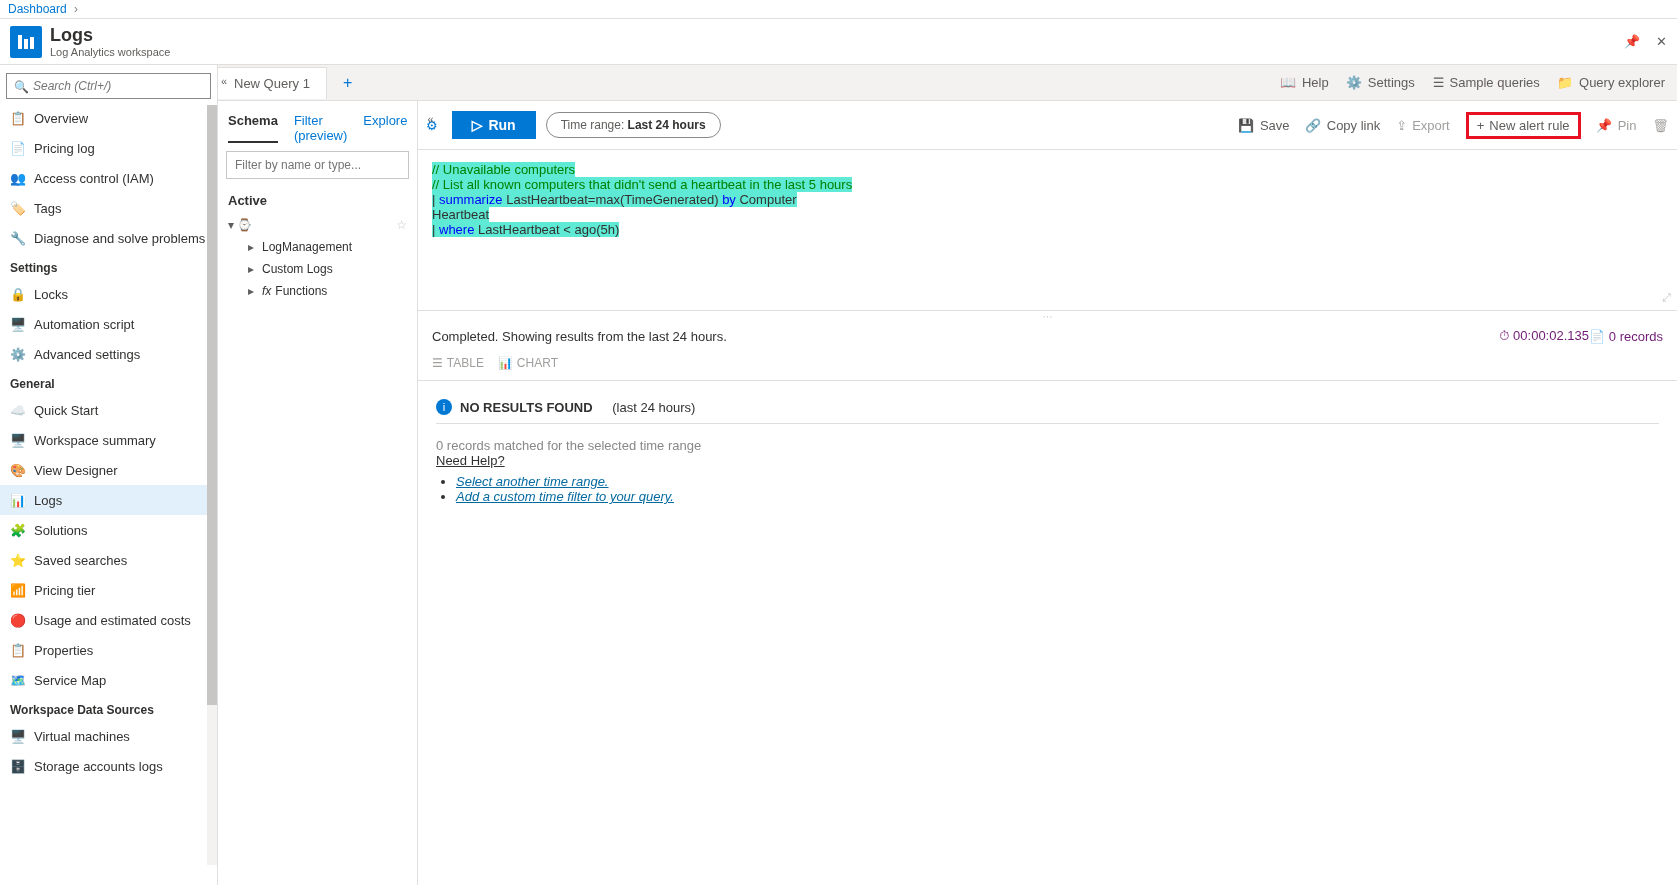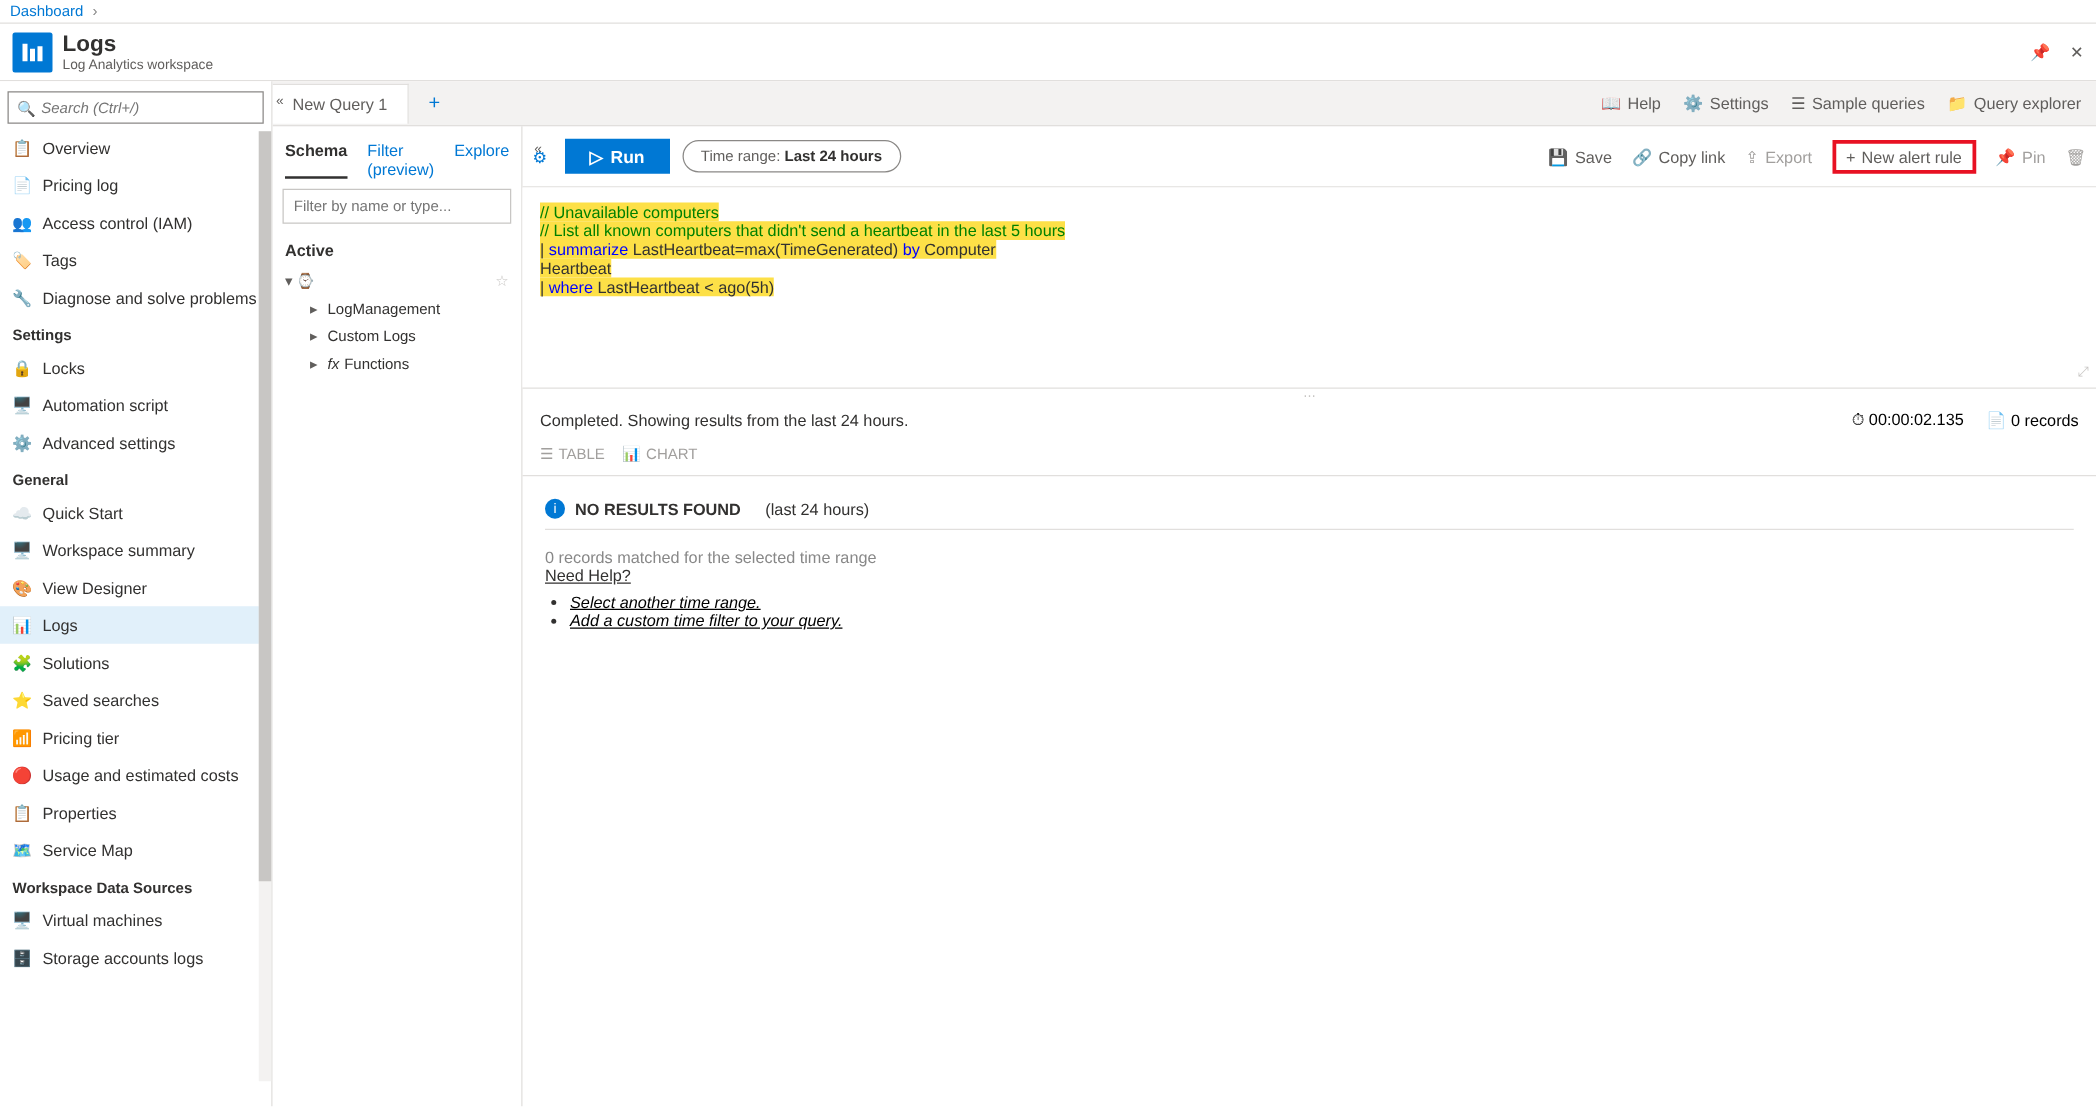--- a/index.html
+++ b/index.html
@@ -54,32 +54,32 @@
 .tree-caret { color: #605e5c; width: 10px; }
 .tree-root { padding: 4px 2px; display: flex; align-items: center; justify-content: space-between; }
 .fav-star { color: #c8c6c4; }
 
 .query-pane { flex: 1; display: flex; flex-direction: column; }
 .editor { font-family: Consolas, monospace; font-size: 13px; padding: 12px 14px; background: #fff; min-height: 160px; position: relative; }
 .editor .ln { white-space: pre; }
 .c-comment { color: #008000; }
 .c-kw { color: #0000ff; }
 .c-by { color: #0000ff; }
-.c-hilite { background: #fde047; }
+.c-hilite { background: #5eead4; }
 .editor-divider { border-top: 1px solid #e1dfdd; height: 10px; position: relative; text-align: center; color: #c8c6c4; font-size: 10px; }
 .results-bar { display: flex; align-items: center; padding: 8px 14px; font-size: 13px; color: #323130; }
-.results-bar .rb-right { margin-left: auto; display: flex; gap: 18px; align-items: center; color: #000000; }
+.results-bar .rb-right { margin-left: auto; display: flex; align-items: center; color: #701a75; }
 .view-switch { display: flex; gap: 14px; padding: 4px 14px 10px; color: #a19f9d; font-size: 12px; border-bottom: 1px solid #e1dfdd; }
 .view-switch .vs { display: flex; align-items: center; gap: 4px; cursor: pointer; }
 .results-body { padding: 18px 18px; font-family: Consolas, monospace; font-size: 13px; }
 .nores-row { display: flex; align-items: center; gap: 8px; padding-bottom: 8px; border-bottom: 1px solid #e1dfdd; margin-bottom: 14px; }
 .info-badge { width: 16px; height: 16px; border-radius: 50%; background: #0078d4; color: #fff; font-size: 11px; display: inline-flex; align-items:center; justify-content:center; }
 .help-head { text-decoration: underline; margin-bottom: 6px; display: inline-block; }
 .help-list { list-style: disc; padding-left: 20px; }
-.help-list a { color: #000000; font-style: italic; text-decoration: underline; }
+.help-list a { color: #0369a1; font-style: italic; text-decoration: underline; }
 .muted { color: #888; }
 .filter-icon { color:#0078d4; margin-right:4px; }
 .chev-collapse { font-size:11px; color:#605e5c; margin-left:4px; }
 </style>
 </head>
 <body>
 
 <div class="breadcrumb">
   <span>Dashboard</span>
   <span class="sep">›</span>

